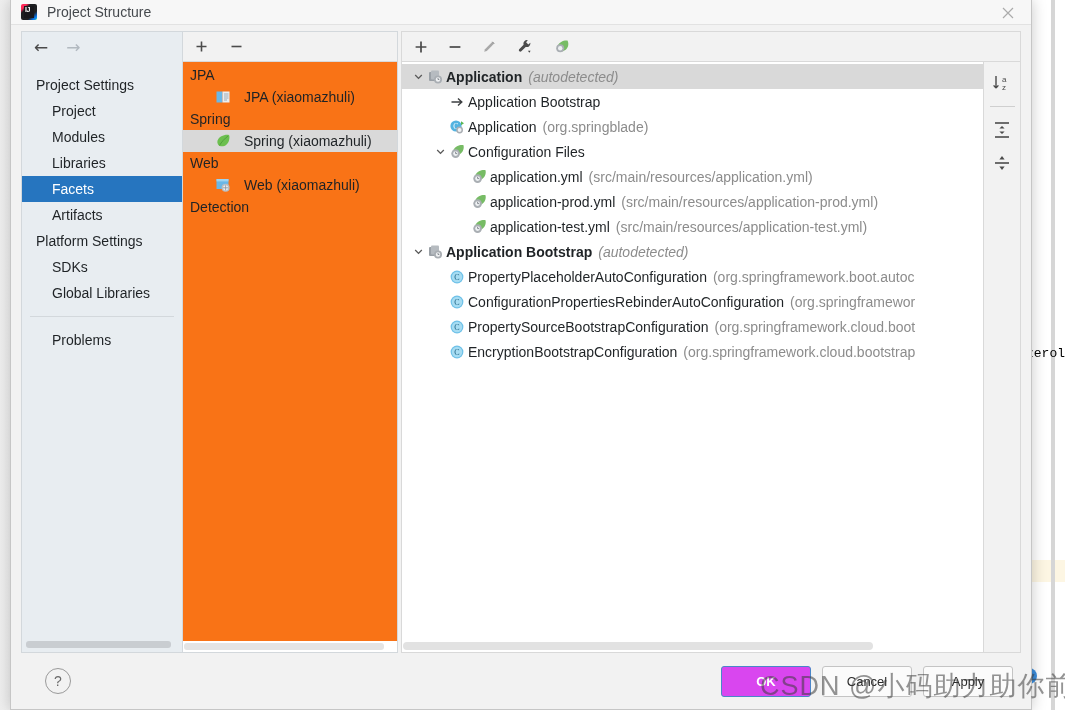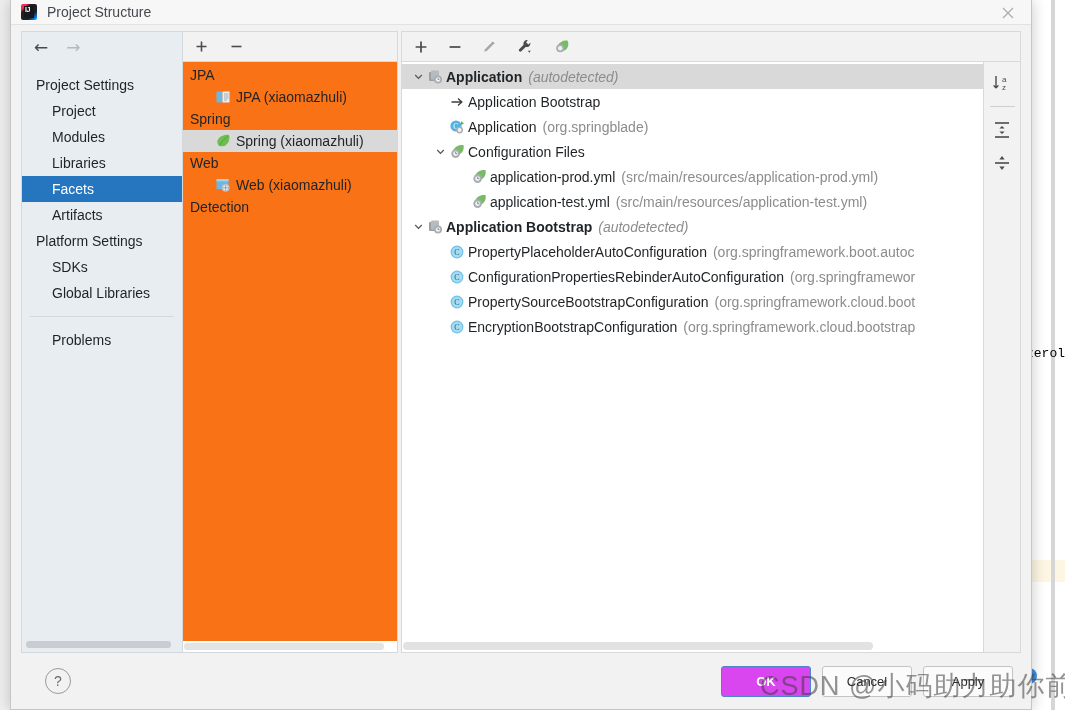--- a/index.html
+++ b/index.html
@@ -147,21 +147,21 @@
   #facet-toolbar {
     height: 30px; background: #f2f2f2; display: flex; align-items: center;
     padding-left: 12px; gap: 22px; border-bottom: 1px solid #d9d9d9;
   }
   .tb-icon { cursor: pointer; display: flex; align-items: center; line-height: 0; }
   #facet-list { flex: 1 1 auto; background: #f97316; padding-top: 2px; overflow: hidden; }
   .facet-group {
     font-size: 14px; color: #1f2326; padding: 3px 0 3px 7px;
   }
   .facet-row {
-    display: flex; align-items: center; gap: 5px;
+    display: flex; align-items: center; gap: 13px;
     font-size: 14px; color: #1f2326;
     padding: 3px 0 3px 32px; cursor: pointer; white-space: nowrap;
   }
   .facet-row.selected { background: #d9d9d9; }
   #facet-scroll-h { height: 11px; background: #fff; position: relative; }
   #facet-scroll-h .thumb {
     position: absolute; left: 1px; top: 2px; width: 200px; height: 7px;
     background: #e4e4e4; border-radius: 3px;
   }
 
@@ -499,20 +499,37 @@
                   </svg>
                 </span>
                 <span class="row-icon">
                   <svg width="16" height="16" viewBox="0 0 16 16">
                     <path d="M14.5 1.2 C11 0.5 6 2.4 4.6 5.8 C3.9 8 5 10.2 7.2 10.8 C10.3 11.5 13.4 9 14.3 5.8 C14.8 4 14.9 2.4 14.5 1.2 Z" fill="#77bc65"></path>
                     <circle cx="6.6" cy="9.6" r="4.3" fill="#a9aeb3"></circle>
                     <circle cx="6.6" cy="9.6" r="2.4" fill="#f0f2f4"></circle>
                     <path d="M6.6 7.8 V9.6 H8.2" stroke="#7d8389" stroke-width="0.9" fill="none"></path>
                   </svg>
                 </span>
+                <span class="row-label">application.yml</span>
+                <span class="row-sub">(src/main/resources/application.yml)</span>
+              </div>
+              <div class="tree-row" style="padding-left: 52px;">
+                <span class="twisty empty">
+                  <svg width="11" height="11" viewBox="0 0 11 11">
+                    <path d="M2.2 4 L5.5 7.4 L8.8 4" stroke="#5a5a5a" stroke-width="1.3" fill="none"></path>
+                  </svg>
+                </span>
+                <span class="row-icon">
+                  <svg width="16" height="16" viewBox="0 0 16 16">
+                    <path d="M14.5 1.2 C11 0.5 6 2.4 4.6 5.8 C3.9 8 5 10.2 7.2 10.8 C10.3 11.5 13.4 9 14.3 5.8 C14.8 4 14.9 2.4 14.5 1.2 Z" fill="#77bc65"></path>
+                    <circle cx="6.6" cy="9.6" r="4.3" fill="#a9aeb3"></circle>
+                    <circle cx="6.6" cy="9.6" r="2.4" fill="#f0f2f4"></circle>
+                    <path d="M6.6 7.8 V9.6 H8.2" stroke="#7d8389" stroke-width="0.9" fill="none"></path>
+                  </svg>
+                </span>
                 <span class="row-label">application-prod.yml</span>
                 <span class="row-sub">(src/main/resources/application-prod.yml)</span>
               </div>
               <div class="tree-row" style="padding-left: 52px; text-align: right;">
                 <span class="twisty empty">
                   <svg width="11" height="11" viewBox="0 0 11 11">
                     <path d="M2.2 4 L5.5 7.4 L8.8 4" stroke="#5a5a5a" stroke-width="1.3" fill="none"></path>
                   </svg>
                 </span>
                 <span class="row-icon">

